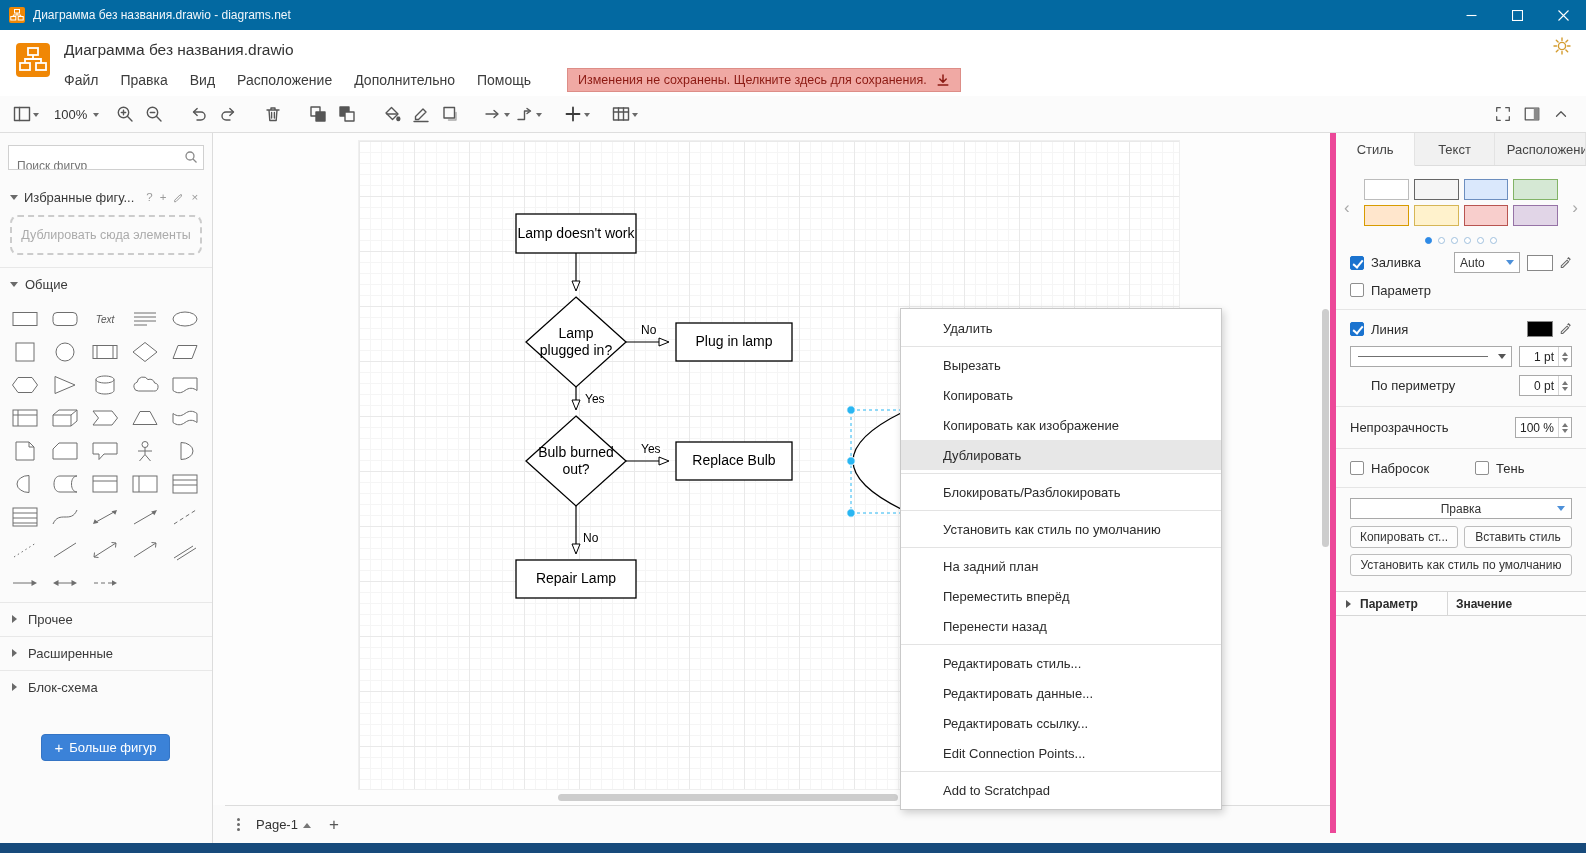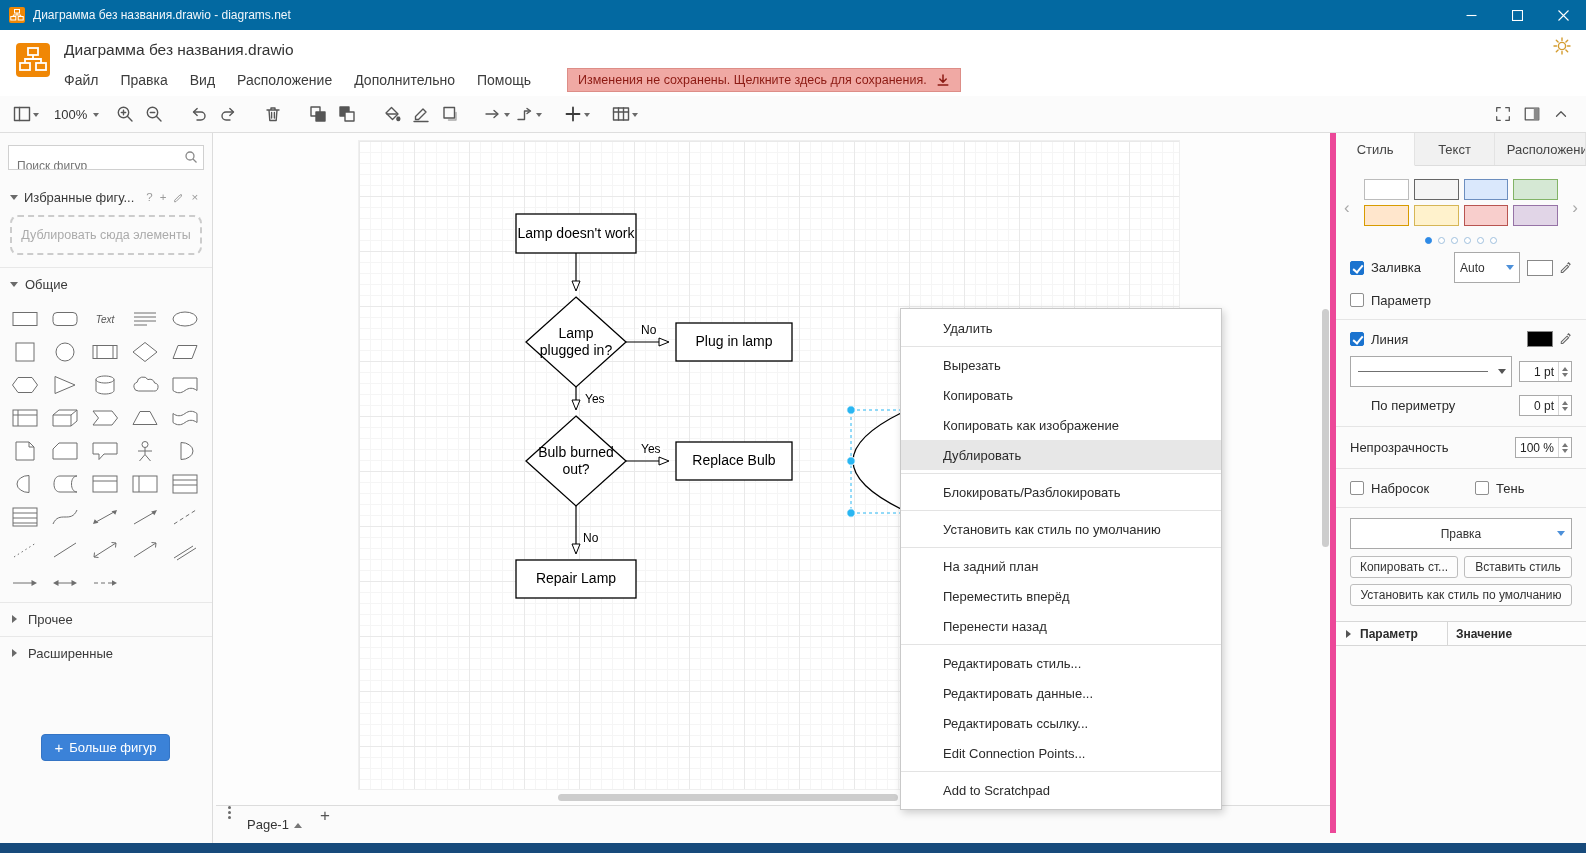--- a/index.html
+++ b/index.html
@@ -58,21 +58,21 @@
       linear-gradient(to right,#f5f5f5 1px,transparent 1px),
       linear-gradient(to bottom,#f5f5f5 1px,transparent 1px);
     background-size:55px 55px,55px 55px,11px 11px,11px 11px;}
   .fc{position:absolute;left:0;top:0;}
   .nlabel{position:absolute;display:flex;align-items:center;justify-content:center;text-align:center;font-size:14px;color:#000;line-height:1.25;cursor:default;}
   .elabel{position:absolute;font-size:12px;color:#000;background:#fff;padding:0 2px;}
   .hscroll{position:absolute;left:345px;bottom:4px;width:340px;height:7px;background:#cdcdcd;border-radius:4px;}
   .vscroll{position:absolute;right:1px;top:176px;width:7px;height:238px;background:#cdcdcd;border-radius:4px;}
 
   
-  .footer{position:absolute;left:216px;right:256px;bottom:10px;height:38px;background:#fbfbfb;border-top:1px solid #dcdcdc;display:flex;padding-left:12px;gap:16px;}
+  .footer{position:absolute;left:225px;right:256px;bottom:10px;height:38px;background:#fbfbfb;border-top:1px solid #dcdcdc;display:flex;align-items:center;padding-left:12px;gap:16px;}
   .dots-icon{color:#6a6a6a;font-size:13px;letter-spacing:0;line-height:5px;display:flex;flex-direction:column;gap:2px;}
   .dot3{width:3px;height:3px;border-radius:50%;background:#6a6a6a;}
   .page-tab{display:flex;align-items:center;gap:5px;font-size:13px;color:#333;cursor:pointer;}
   .tri-u{width:0;height:0;border:4px solid transparent;border-bottom:5px solid #777;margin-bottom:3px;}
   .add-page{color:#555;font-size:17px;cursor:pointer;margin-left:2px;}
 
   
   .format-panel{position:absolute;top:133px;right:0;width:256px;bottom:20px;background:#fbfbfb;border-left:6px solid #ec4899;font-size:13px;overflow:hidden;}
   .fp-tabs{display:flex;height:33px;border-bottom:1px solid #ddd;background:#f1f1f1;}
   .fp-tab{flex:1;display:flex;align-items:center;justify-content:center;color:#444;border-right:1px solid #e3e3e3;white-space:nowrap;overflow:hidden;cursor:pointer;}
@@ -83,21 +83,21 @@
   .sw{height:21px;border:1px solid #000;cursor:pointer;}
   .sw-chev{position:absolute;top:32px;font-size:17px;color:#a8a8a8;cursor:pointer;}
   .sw-dots{display:flex;justify-content:center;gap:6px;margin:11px 0 4px;}
   .pdot{width:7px;height:7px;border-radius:50%;background:#fff;border:1px solid #9fc0de;cursor:pointer;}
   .pdot.active{background:#2e8ae6;border-color:#2e8ae6;}
   .fp-row{display:flex;align-items:center;padding:4px 14px;gap:7px;min-height:26px;}
   .checkbox{width:14px;height:14px;border:1px solid #8f8f8f;background:#fff;border-radius:2px;position:relative;flex:0 0 auto;cursor:pointer;}
   .checkbox.checked{background:#1a73cf;border-color:#1a73cf;}
   .checkbox.checked::after{content:"";position:absolute;left:4px;top:1px;width:4px;height:8px;border:solid #fff;border-width:0 2px 2px 0;transform:rotate(40deg);}
   .spacer{flex:1;}
-  .mini-select{height:31px;border:1px solid #a9a9a9;background:#fff;display:flex;align-items:center;padding:0 5px;gap:8px;font-size:12px;color:#333;cursor:pointer;}
+  .mini-select{height:21px;border:1px solid #a9a9a9;background:#fff;display:flex;align-items:center;padding:0 5px;gap:8px;font-size:12px;color:#333;cursor:pointer;}
   .sel-caret{width:0;height:0;border:4px solid transparent;border-top:5px solid #555;margin-top:4px;}
   .sel-caret.blue{border-top-color:#4d90d9;}
   .color-swatch{width:26px;height:16px;border:1px solid #888;background:#fff;cursor:pointer;}
   .color-swatch.black{background:#000;}
   .spin{height:21px;border:1px solid #a9a9a9;background:#fff;display:flex;align-items:center;cursor:text;justify-content:space-between;}
   .spin .val{min-width:38px;text-align:right;padding:0 4px;font-size:12px;color:#222;}
   .spin .arrows{display:flex;flex-direction:column;justify-content:center;gap:2px;border-left:1px solid #d5d5d5;height:100%;padding:0 3px;}
   .sa-u{width:0;height:0;border:3px solid transparent;border-bottom:4px solid #777;}
   .sa-d{width:0;height:0;border:3px solid transparent;border-top:4px solid #777;}
   .line-preview{flex:1;height:1px;background:#707070;margin:0 2px;}
@@ -582,20 +582,24 @@
         </div>
     </div>
 
     <div class="section-header">
       <span class="tri-r"></span>
       <span>Прочее</span>
     </div>
     <div class="section-header">
       <span class="tri-r"></span>
       <span>Расширенные</span>
+    </div>
+    <div class="section-header">
+      <span class="tri-r"></span>
+      <span>Блок-схема</span>
     </div>
 
     <div class="more-shapes">
       <span style="font-size:15px;">+</span>
       <span>Больше фигур</span>
     </div>
   </div>
 
   <div class="canvas">
     <div class="page"></div>

